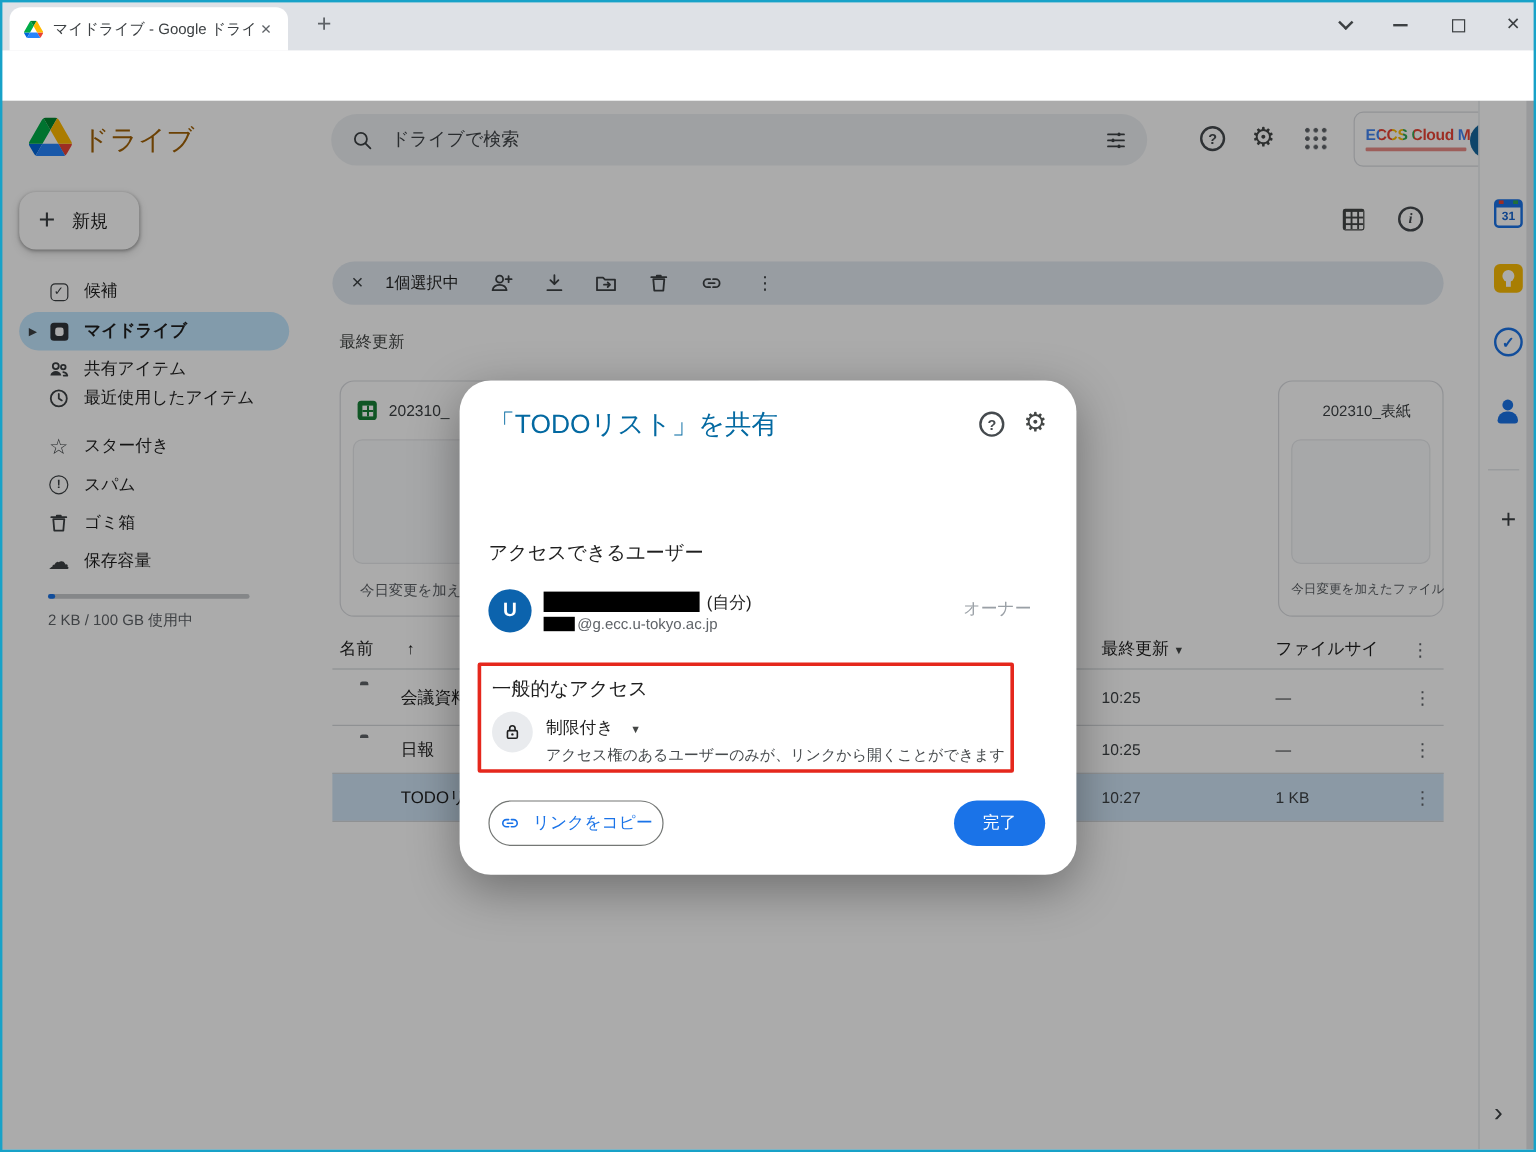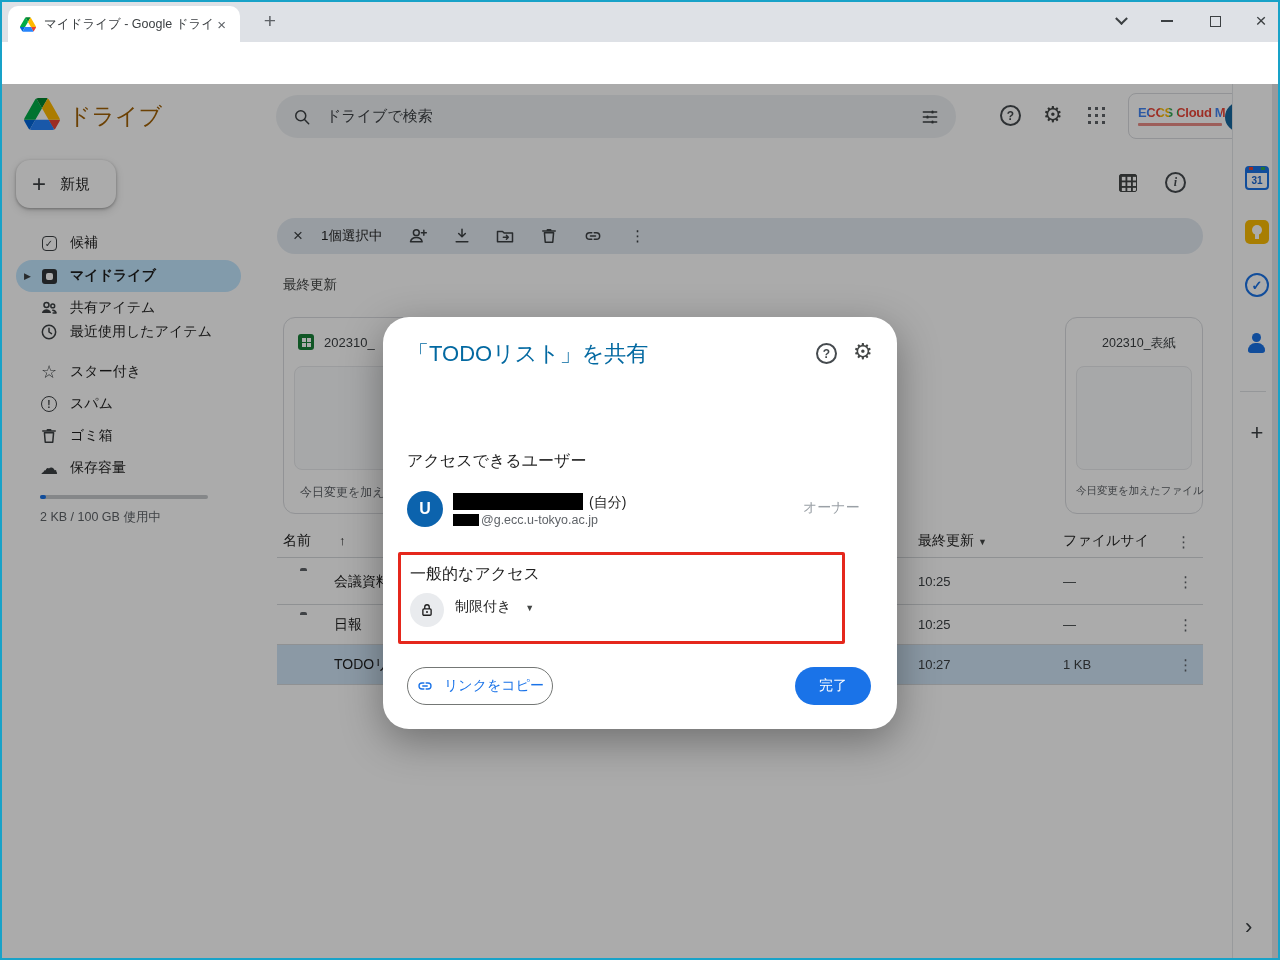--- a/index.html
+++ b/index.html
@@ -392,20 +392,21 @@
         <svg viewBox="0 0 24 24" style="width:18px; height:18px">
             <rect x="6.5" y="10.5" width="11" height="8.5" rx="1.5" fill="none" stroke="#1f1f1f" stroke-width="1.8"></rect>
             <path d="M9 10.5V8a3 3 0 0 1 6 0v2.5" fill="none" stroke="#1f1f1f" stroke-width="1.8"></path>
             <circle cx="12" cy="14.7" r="1.3" fill="#1f1f1f"></circle>
           </svg>
       </div>
       <div class="abs" style="left:72px; top:281px; font-size:14px; color:#1f1f1f">
         <span>制限付き</span>
         <span style="font-size:9px; margin-left:10px; color:#444746">▼</span>
       </div>
+      <div class="abs" style="left:72px; top:304px; font-size:12.5px; color:#474b4e">アクセス権のあるユーザーのみが、リンクから開くことができます</div>
 
       <div class="pillbtn" style="left:24px; top:350px; width:146px; border:1px solid #747775; color:#1a73e8; gap:10px">
         <svg viewBox="0 0 24 24" style="width:18px; height:18px">
             <path d="M9 12h6M10.5 8H8a4 4 0 0 0 0 8h2.5M13.5 8H16a4 4 0 0 1 0 8h-2.5" fill="none" stroke="#1a73e8" stroke-width="1.8" stroke-linecap="round"></path>
           </svg>
         <span>リンクをコピー</span>
       </div>
       <div class="pillbtn" style="left:412px; top:350px; width:76px; background:#1a73e8; color:#fff">完了</div>
     </div>
 

